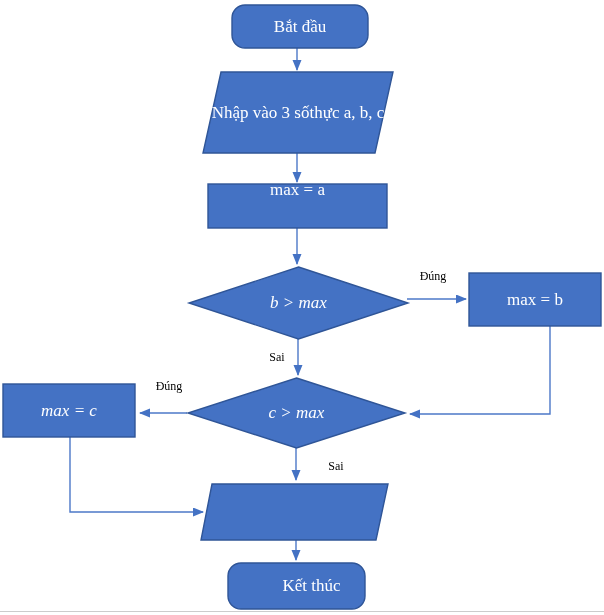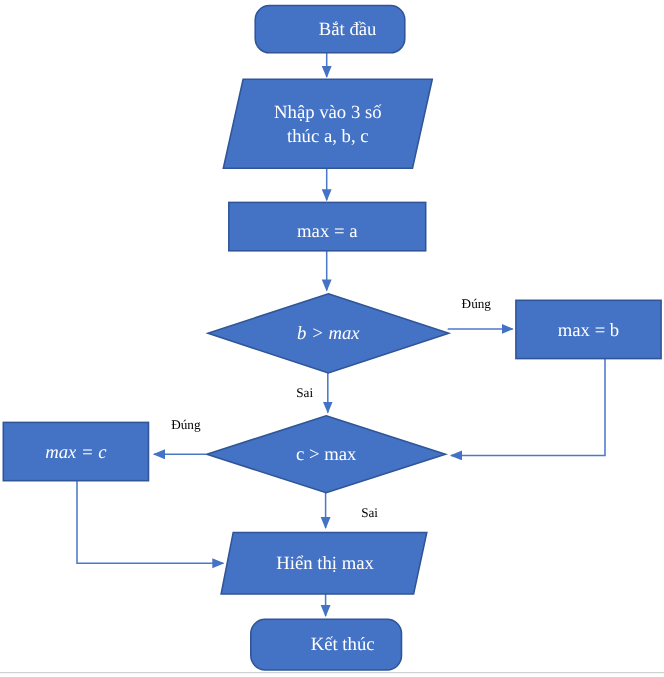--- a/index.html
+++ b/index.html
@@ -17,21 +17,21 @@
     display: flex;
     align-items: center;
     justify-content: center;
     text-align: center;
     color: #ffffff;
     font-size: 17px;
     line-height: 1.25;
     pointer-events: none;
     white-space: nowrap;
   }
-  .node-label.multiline { flex-direction: column; }
+  .node-label.multiline { flex-direction: row; }
   .edge-label {
     position: absolute;
     display: flex;
     align-items: center;
     justify-content: center;
     color: #000000;
     font-size: 12px;
     pointer-events: none;
     white-space: nowrap;
   }
@@ -75,38 +75,37 @@
       <rect x="208" y="184" width="179" height="44"></rect>
       <polygon points="298.5,267 408,303 298.5,339 189,303"></polygon>
       <rect x="469" y="273" width="132" height="53"></rect>
       <polygon points="296.5,378 405,413 296.5,448 188,413"></polygon>
       <rect x="3" y="384" width="132" height="53"></rect>
       <polygon points="212,484 388,484 376,540 201,540"></polygon>
       <rect x="228" y="563" width="137" height="46" rx="13" ry="13"></rect>
     </g>
   </svg>
 
-  <div class="node-label" style="left:232px; top:5px; width:136px; height:43px;padding-left:16px;">Bắt đầu</div>
+  <div class="node-label" style="left:232px; top:5px; width:136px; height:43px;">Bắt đầu</div>
 
   <div class="node-label multiline" style="left:203px; top:72px; width:190px; height:81px;">
     <span>Nhập vào 3 số</span>
-    <span>thúc a, b, c</span>
+    <span>thực a, b, c</span>
   </div>
 
-  <div class="node-label" style="left:208px; top:188px; width:179px; height:44px;">max = a</div>
+  <div class="node-label" style="left:208px; top:168px; width:179px; height:44px;">max = a</div>
 
   <div class="node-label" style="left:189px; top:267px; width:219px; height:72px;font-style:italic;">b &gt; max</div>
 
   <div class="node-label" style="left:469px; top:273px; width:132px; height:53px;">max = b</div>
 
-  <div class="node-label" style="left:188px; top:378px; width:217px; height:70px;">c &gt; max</div>
+  <div class="node-label" style="left:188px; top:378px; width:217px; height:70px;font-style:italic;">c &gt; max</div>
 
   <div class="node-label" style="left:3px; top:384px; width:132px; height:53px;font-style:italic;">max = c</div>
 
-  <div class="node-label" style="left:201px; top:484px; width:189px; height:56px;">Hiển thị max</div>
 
   <div class="node-label" style="left:228px; top:563px; width:137px; height:46px;margin-left:15px;">Kết thúc</div>
 
   <div class="edge-label" style="left:405px; top:266px; width:56px; height:20px;">Đúng</div>
 
   <div class="edge-label" style="left:255px; top:347px; width:44px; height:20px;">Sai</div>
 
   <div class="edge-label" style="left:141px; top:376px; width:56px; height:20px;">Đúng</div>
 
   <div class="edge-label" style="left:314px; top:456px; width:44px; height:20px;">Sai</div>

